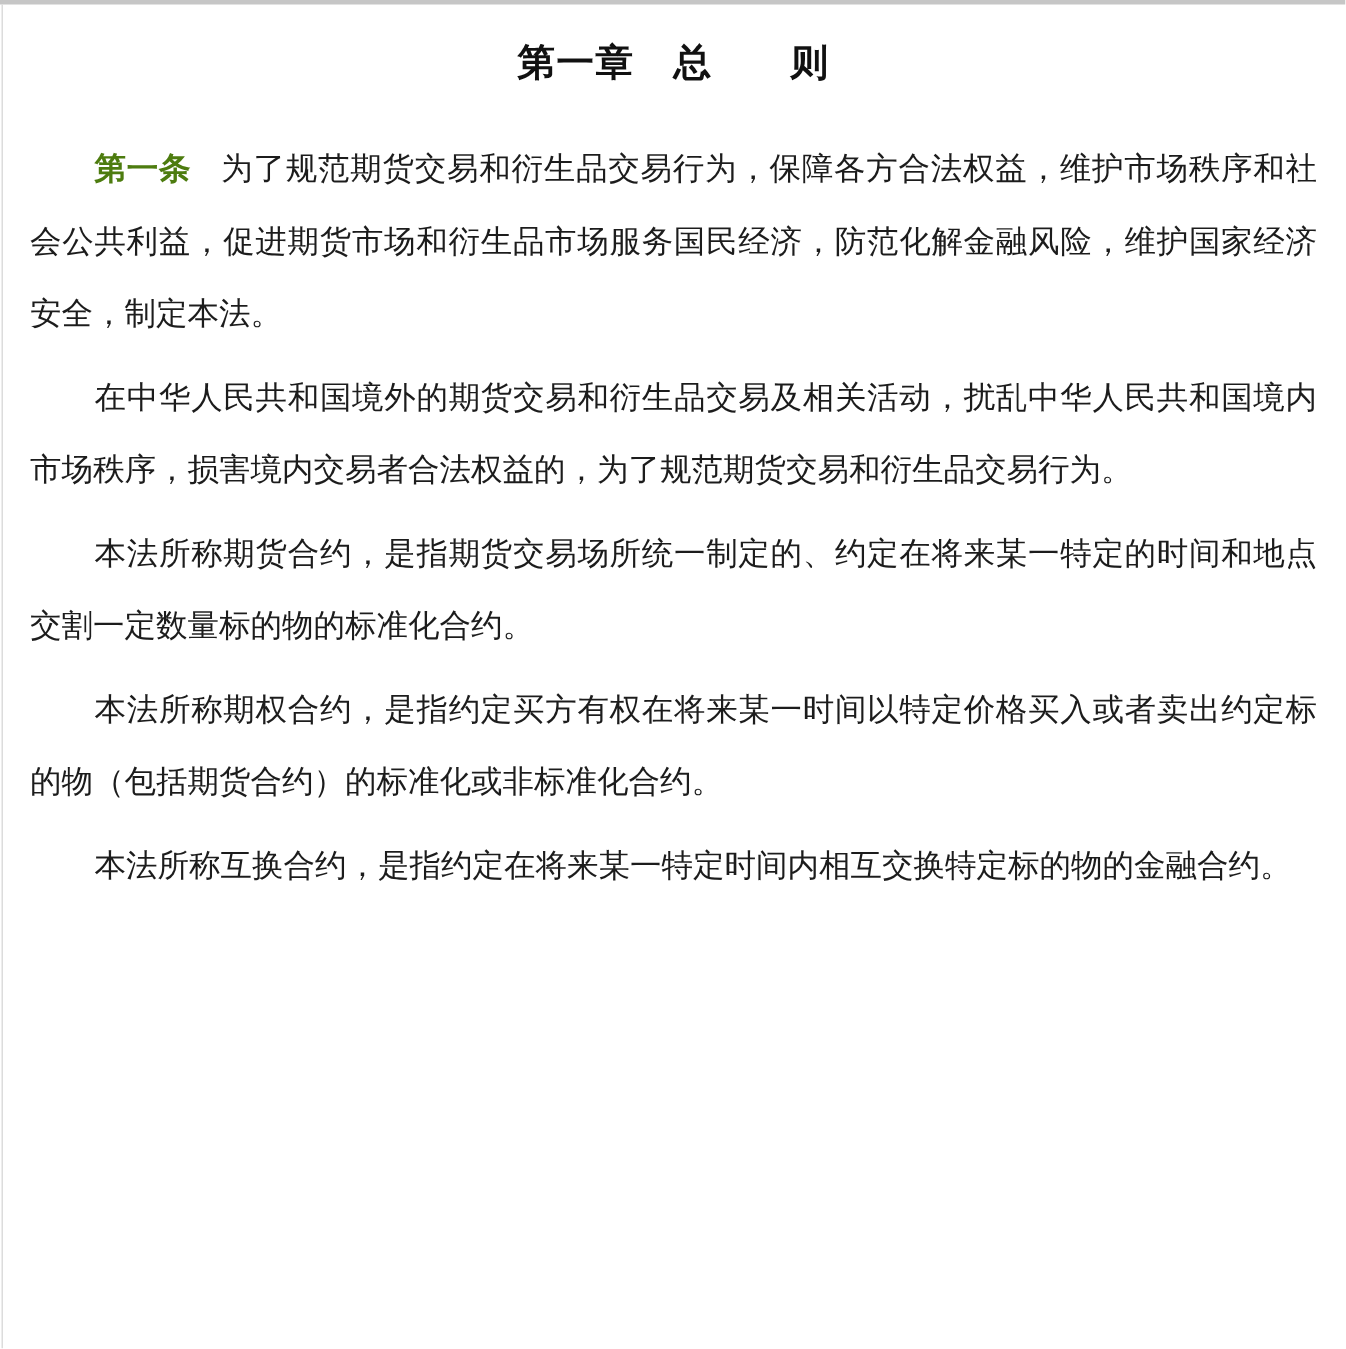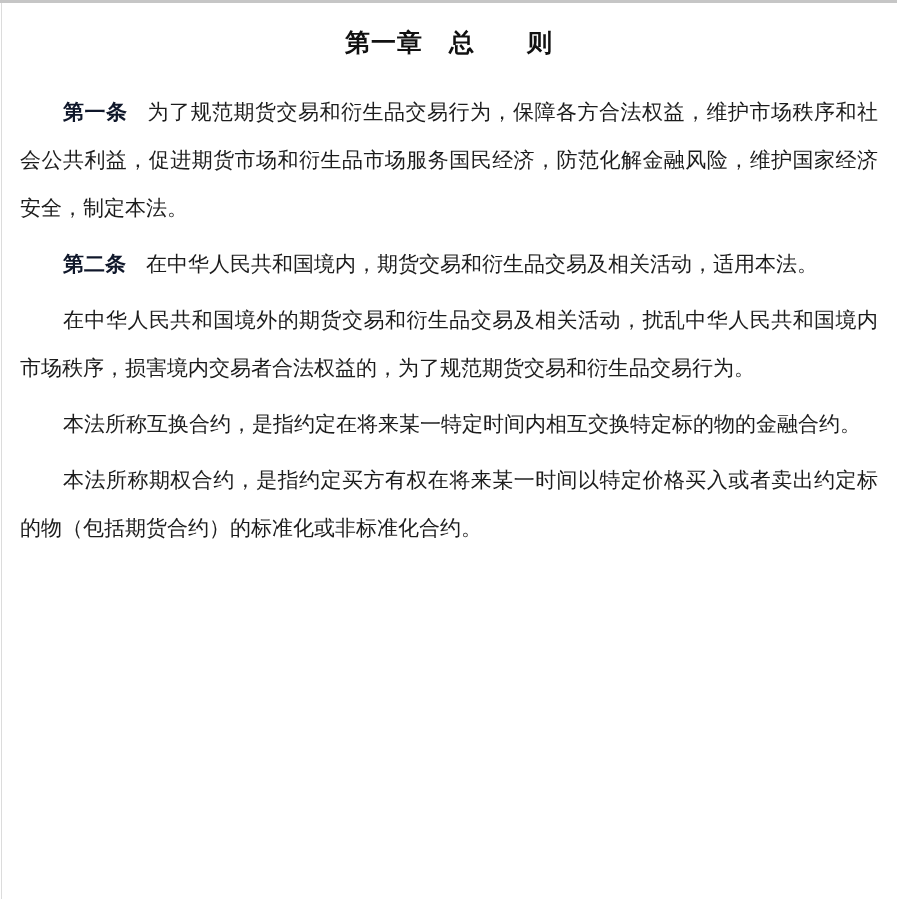--- a/index.html
+++ b/index.html
@@ -53,43 +53,43 @@
     margin: 0 0 8px 0;
     font-size: 21px;
     line-height: 48px;
     text-align: justify;
     text-indent: 2.05em;
     color: #1c1c1c;
   }
   .article-label {
     font-family: "Liberation Sans", "DejaVu Sans", sans-serif;
     font-weight: bold;
-    color: #0f172a;
+    color: #4d7c0f;
   }
   .article-label:empty { display: none; }
   .article-label:not(:empty) { margin-right: 0.95em; }
 </style>
 </head>
 <body>
 
 <div class="page">
   <div class="top-rule"></div>
   <div class="left-rule"></div>
 
   <div class="content">
 
     <h1 class="chapter-title">第一章　总　　则</h1>
 
     <p class="para"><span class="article-label">第一条</span><span class="para-text">为了规范期货交易和衍生品交易行为，保障各方合法权益，维护市场秩序和社会公共利益，促进期货市场和衍生品市场服务国民经济，防范化解金融风险，维护国家经济安全，制定本法。</span></p>
 
-    <p class="para"><span class="article-label">第二条</span><span class="para-text">在中华人民共和国境内，期货交易和衍生品交易及相关活动，适用本法。</span></p>
 
     <p class="para"><span class="para-text">在中华人民共和国境外的期货交易和衍生品交易及相关活动，扰乱中华人民共和国境内市场秩序，损害境内交易者合法权益的，为了规范期货交易和衍生品交易行为。</span></p>
 
 
 
+    <p class="para"><span class="para-text">本法所称期货合约，是指期货交易场所统一制定的、约定在将来某一特定的时间和地点交割一定数量标的物的标准化合约。</span></p>
+
+    <p class="para"><span class="para-text">本法所称期权合约，是指约定买方有权在将来某一时间以特定价格买入或者卖出约定标的物（包括期货合约）的标准化或非标准化合约。</span></p>
 
     <p class="para"><span class="para-text">本法所称互换合约，是指约定在将来某一特定时间内相互交换特定标的物的金融合约。</span></p>
-
-    <p class="para"><span class="para-text">本法所称期权合约，是指约定买方有权在将来某一时间以特定价格买入或者卖出约定标的物（包括期货合约）的标准化或非标准化合约。</span></p>
 
   </div>
 </div>
 
 </body></html>

